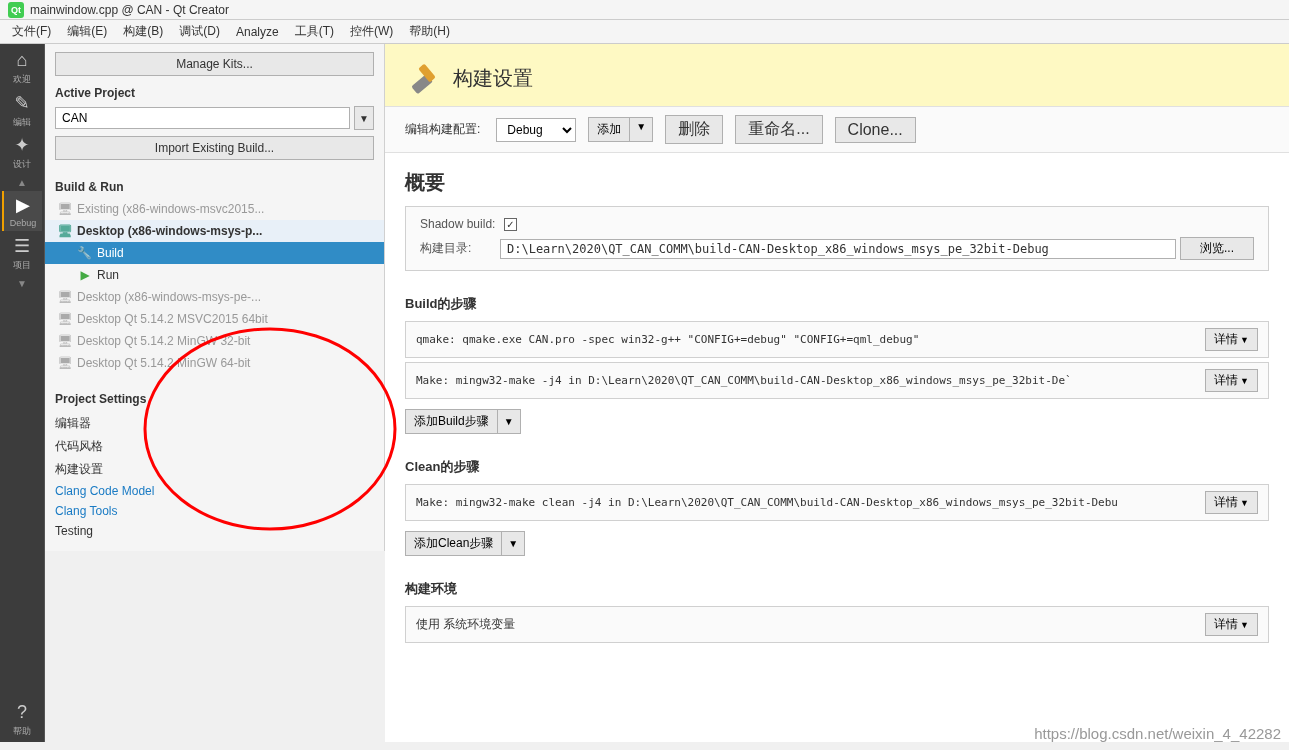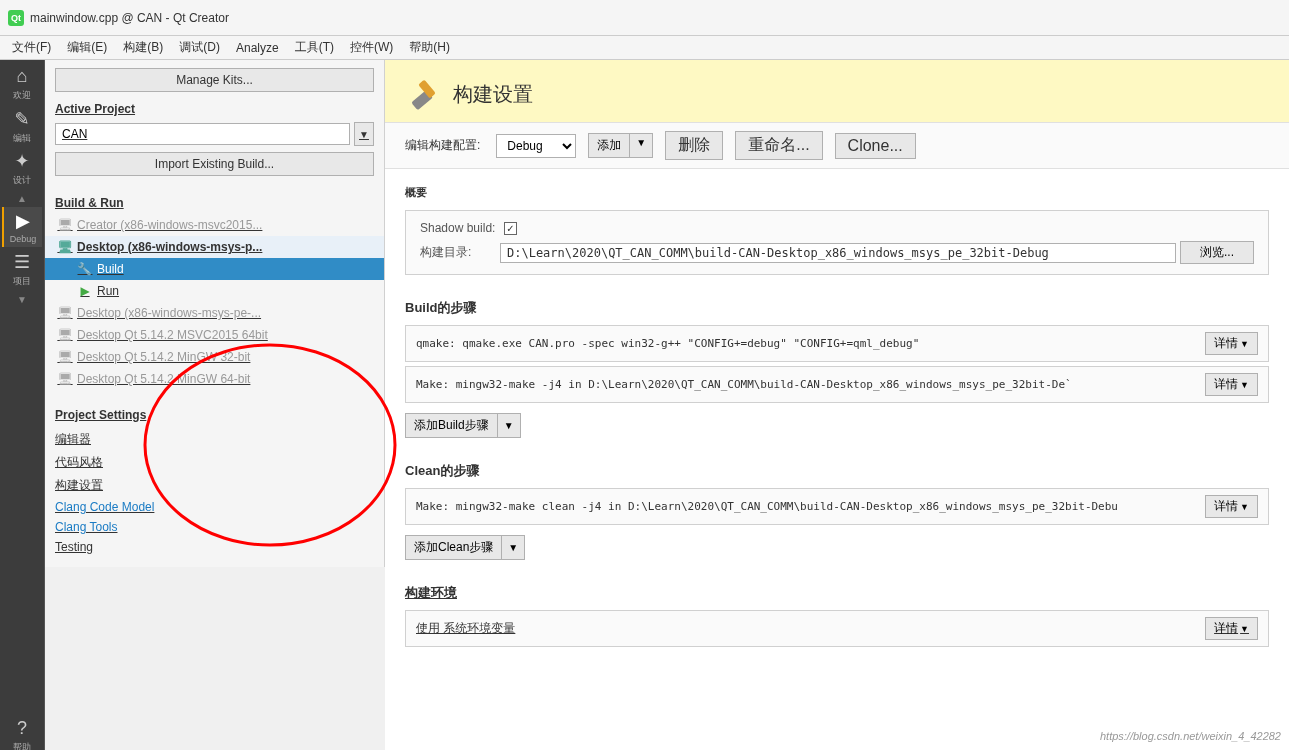--- a/index.html
+++ b/index.html
@@ -1,19 +1,19 @@
 <!DOCTYPE html>
 <html><head>
   <meta charset="utf-8">
   <style>
     * { box-sizing: border-box; margin: 0; padding: 0; }
     body { font-family: "Microsoft YaHei", "SimHei", Arial, sans-serif; font-size: 12px; background: #f0f0f0; color: #333; width: 1289px; height: 750px; overflow: hidden; }
 
     
-    #titlebar { height: 36px; background: #f5f5f5; border-bottom: 1px solid #ccc; display: flex; align-items: center; padding: 0 8px; font-size: 12px; color: #333; }
+    #titlebar { height: 20px; background: #f5f5f5; border-bottom: 1px solid #ccc; display: flex; align-items: center; padding: 0 8px; font-size: 12px; color: #333; }
     #titlebar .app-icon { width: 16px; height: 16px; background: #41cd52; border-radius: 3px; margin-right: 6px; display: flex; align-items: center; justify-content: center; color: white; font-weight: bold; font-size: 9px; }
 
     
     #menubar { height: 24px; background: #f5f5f5; border-bottom: 1px solid #ccc; display: flex; align-items: center; padding: 0 4px; }
     .menu-item { padding: 2px 8px; font-size: 12px; cursor: pointer; color: #333; }
 
     
     #main { display: flex; height: calc(750px - 52px); }
 
     
@@ -62,21 +62,21 @@
     .config-toolbar { display: flex; align-items: center; padding: 8px 20px; border-bottom: 1px solid #e0e0e0; background: #fafafa; gap: 12px; }
     .config-label { font-size: 12px; color: #333; margin-right: 4px; }
     .config-select { padding: 3px 6px; border: 1px solid #b0b0b0; background: white; font-size: 12px; min-width: 80px; }
     .toolbar-btn { padding: 3px 12px; background: #e8e8e8; border: 1px solid #b0b0b0; cursor: pointer; font-size: 16px; color: #333; }
     .toolbar-btn-dropdown { display: flex; }
     .toolbar-btn-dropdown .main-part { padding: 3px 8px; background: #e8e8e8; border: 1px solid #b0b0b0; border-right: none; cursor: pointer; font-size: 12px; }
     .toolbar-btn-dropdown .arrow-part { padding: 3px 6px; background: #e8e8e8; border: 1px solid #b0b0b0; cursor: pointer; font-size: 10px; }
 
     
     .content-section { padding: 16px 20px 12px 20px; }
-    .section-title { font-size: 11px; font-weight: bold; color: #333; margin-bottom: 10px; }
+    .section-title { font-size: 20px; font-weight: bold; color: #333; margin-bottom: 10px; }
     .subsection-title { font-size: 13px; font-weight: bold; color: #333; margin: 12px 0 8px 0; }
 
     
     .summary-box { border: 1px solid #d0d0d0; background: #fafafa; padding: 10px 14px; }
     .summary-row { display: flex; align-items: center; margin-bottom: 6px; font-size: 12px; }
     .summary-row:last-child { margin-bottom: 0; }
     .summary-key { color: #555; min-width: 80px; }
     .checkbox-square { width: 13px; height: 13px; border: 1px solid #666; background: white; display: inline-flex; align-items: center; justify-content: center; margin-left: 4px; }
     .checkbox-checked::after { content: '✓'; font-size: 10px; }
     .path-input { flex: 1; padding: 2px 6px; border: 1px solid #b0b0b0; font-size: 12px; background: white; color: #333; font-family: monospace; }
@@ -88,27 +88,27 @@
     .detail-btn { padding: 2px 8px; background: #e8e8e8; border: 1px solid #b0b0b0; cursor: pointer; font-size: 12px; display: flex; align-items: center; gap: 2px; white-space: nowrap; }
     .detail-arrow { font-size: 9px; }
 
     .add-step-btn { padding: 3px 10px; background: #e8e8e8; border: 1px solid #b0b0b0; cursor: pointer; font-size: 12px; margin-top: 4px; display: flex; align-items: center; gap: 2px; }
 
     
     .env-row { border: 1px solid #d0d0d0; background: #fafafa; padding: 6px 10px; display: flex; align-items: center; }
     .env-text { flex: 1; font-size: 12px; }
 
     
-    #watermark { position: fixed; bottom: 8px; right: 8px; font-size: 11px; color: #999; pointer-events: none; font-style: italic; }
+    #watermark { position: fixed; bottom: 8px; right: 8px; font-size: 15px; color: #999; pointer-events: none; }
 
     
     #sidebar { overflow-y: auto; }
 
     
-    #sidebar-wrapper { position: relative; width: 340px; text-decoration: underline; }
+    #sidebar-wrapper { position: relative; width: 340px; }
   </style>
 </head>
 <body>
 
 <div id="titlebar">
   <div class="app-icon">Qt</div>
   <span>mainwindow.cpp @ CAN - Qt Creator</span>
 </div>
 
 <div id="menubar">
@@ -164,21 +164,21 @@
           <div class="project-select-arrow">▼</div>
         </div>
         <button class="import-btn">Import Existing Build...</button>
       </div>
 
       <div class="tree-section">
         <div class="tree-header">Build &amp; Run</div>
 
         <div class="tree-item disabled">
           <span class="tree-icon icon-monitor-gray">🖥</span>
-          <span>Creator (x86-windows-msvc2015...</span>
+          <span>Existing (x86-windows-msvc2015...</span>
         </div>
 
         <div class="tree-item" style="background:#e8f0f8; font-weight:bold;">
           <span class="tree-icon icon-monitor">🖥</span>
           <span>Desktop (x86-windows-msys-p...</span>
         </div>
 
         <div class="tree-item child selected">
           <span class="tree-icon">🔧</span>
           <span>Build</span>
@@ -299,21 +299,21 @@
           <span>详情</span>
           <span class="detail-arrow">▼</span>
         </button>
       </div>
       <div class="toolbar-btn-dropdown" style="margin-top:6px;">
         <button class="add-step-btn toolbar-btn-dropdown main-part">添加Clean步骤</button>
         <button class="add-step-btn toolbar-btn-dropdown arrow-part">▼</button>
       </div>
     </div>
 
-    <div class="content-section" style="padding-top:0;text-decoration:underline;">
+    <div class="content-section" style="padding-top:0;">
       <div class="subsection-title">构建环境</div>
       <div class="env-row">
         <span class="env-text">使用 系统环境变量</span>
         <button class="detail-btn">
           <span>详情</span>
           <span class="detail-arrow">▼</span>
         </button>
       </div>
     </div>
 

